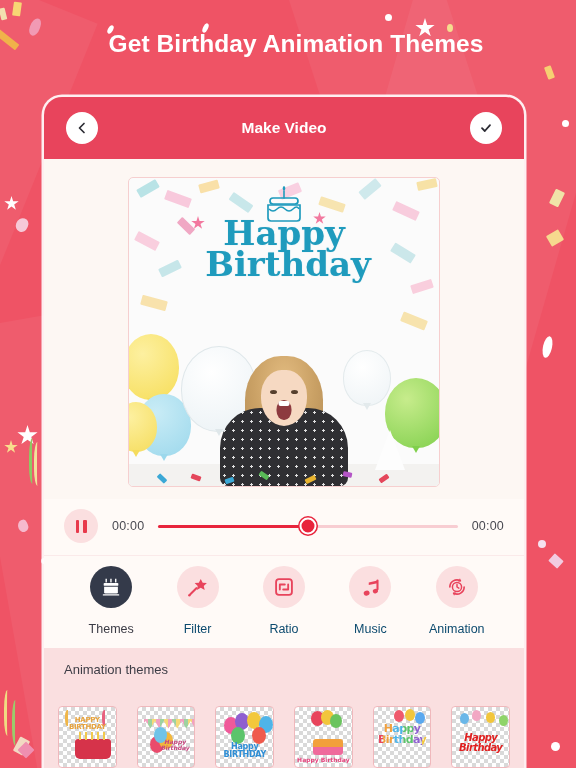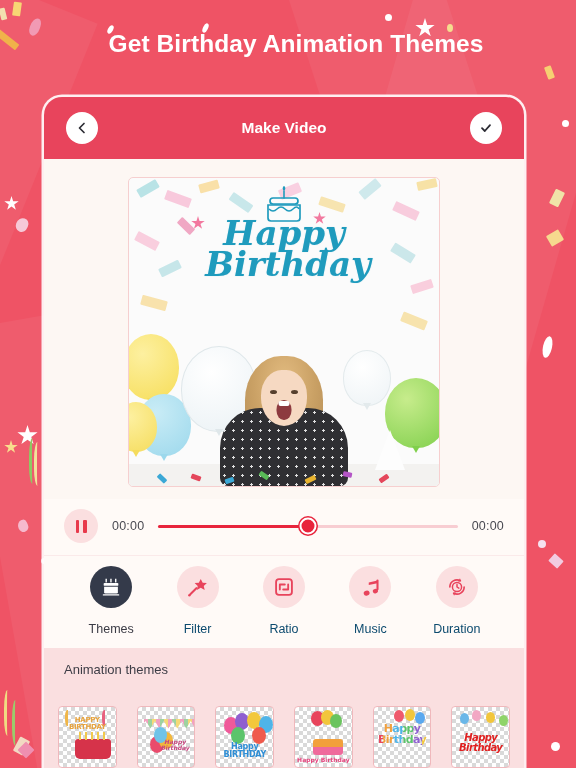--- a/index.html
+++ b/index.html
@@ -92,21 +92,20 @@
     position: relative;
     overflow: hidden;
     background: #fbfbfb;
   }
   .pv-conf { position: absolute; border-radius: 1px; }
   .pv-title {
     position: absolute; left: 0; right: 0; top: 40px;
     text-align: center;
     color: #1f9bbd;
     font-family: "DejaVu Serif", serif;
-    font-style: italic;
     font-weight: 700;
     line-height: 0.92;
     text-shadow: 0 0 1px rgba(31,155,189,0.35);
   }
   .pv-title .l1 { font-size: 34px; display: block; }
   .pv-title .l2 { font-size: 34px; display: block; margin-left: 8px; }
   .cake-ico {
     position: absolute; left: 50%; top: 8px;
     transform: translateX(-50%);
   }
@@ -434,21 +433,21 @@
       <div class="tool-ico">
         <svg width="22" height="22" viewBox="0 0 24 24">
           <path d="M4.2 12 a7.8 7.8 0 0 1 11.4-6.9" fill="none" stroke="#e8445c" stroke-width="1.8" stroke-linecap="round"></path>
           <path d="M19.8 12 a7.8 7.8 0 0 1 -11.4 6.9" fill="none" stroke="#e8445c" stroke-width="1.8" stroke-linecap="round"></path>
           <path d="M15.2 2.4 l1.4 3.3 l-3.4 .7 z" fill="#e8445c"></path>
           <path d="M8.8 21.6 l-1.4-3.3 l3.4-.7 z" fill="#e8445c"></path>
           <circle cx="12" cy="12" r="5" fill="none" stroke="#e8445c" stroke-width="1.6"></circle>
           <path d="M12 9.2 V12 l2 1.3" fill="none" stroke="#e8445c" stroke-width="1.6" stroke-linecap="round" stroke-linejoin="round"></path>
         </svg>
       </div>
-      <div class="tool-label">Duration</div>
+      <div class="tool-label">Animation</div>
     </div>
   </div>
 
   <div class="themes-panel">
     <div class="themes-title">Animation themes</div>
     <div class="thumbs">
 
       <div class="thumb-card">
         <div class="ribbon" style="left:6px;top:3px;width:6px;height:16px;border-color:#f0b648;"></div>
         <div class="ribbon" style="right:8px;top:3px;width:6px;height:16px;border-color:#e8607f;"></div>

